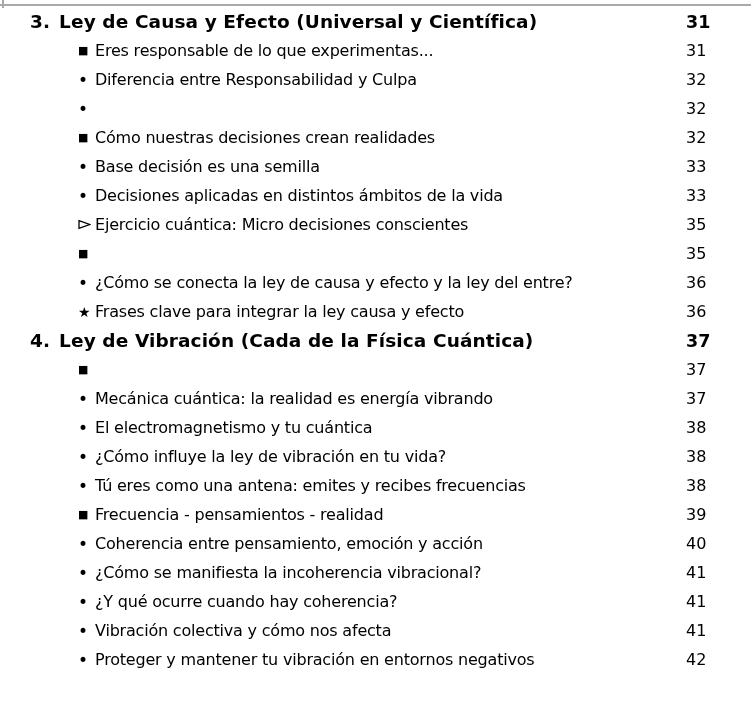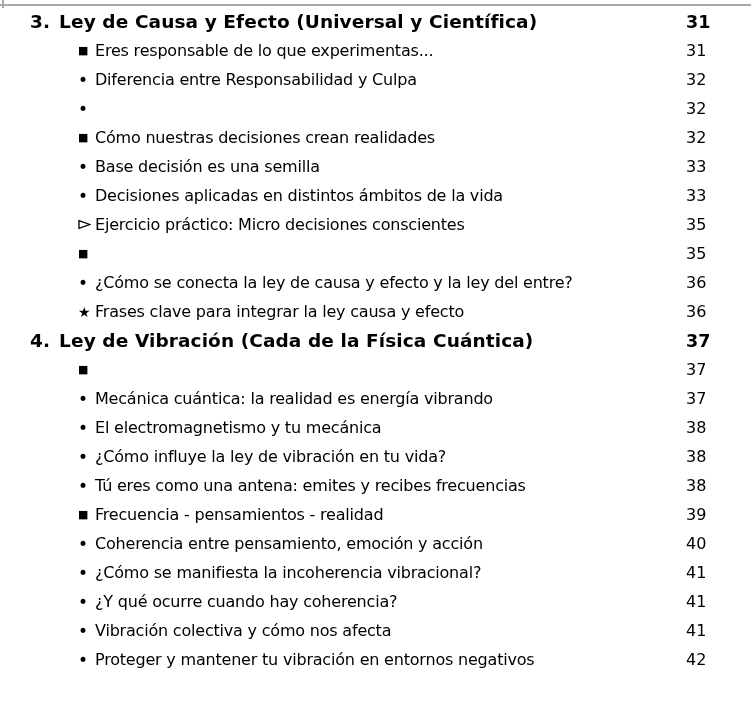--- a/index.html
+++ b/index.html
@@ -123,21 +123,21 @@
         </span>
         <span class="pagenum">33</span>
       </div>
       <div class="row item">
         <span class="label-wrap">
           <span class="bullet arrow">
             <svg width="13" height="11" viewBox="0 0 13 11">
               <path d="M1 1.6 L11.6 5.5 L1 9.4 Z" fill="#ffffff" stroke="#000000" stroke-width="1.3"></path>
             </svg>
           </span>
-          <span>Ejercicio práctico: Micro decisiones conscientes</span>
+          <span>Ejercicio cuántica: Micro decisiones conscientes</span>
         </span>
         <span class="pagenum">35</span>
       </div>
       <div class="row item">
         <span class="label-wrap">
           <span class="bullet square">■</span>
         </span>
         <span class="pagenum">35</span>
       </div>
       <div class="row item">
@@ -170,21 +170,21 @@
       <div class="row item">
         <span class="label-wrap">
           <span class="bullet dot">•</span>
           <span>Mecánica cuántica: la realidad es energía vibrando</span>
         </span>
         <span class="pagenum">37</span>
       </div>
       <div class="row item">
         <span class="label-wrap">
           <span class="bullet dot">•</span>
-          <span>El electromagnetismo y tu mecánica</span>
+          <span>El electromagnetismo y tu cuántica</span>
         </span>
         <span class="pagenum">38</span>
       </div>
       <div class="row item">
         <span class="label-wrap">
           <span class="bullet dot">•</span>
           <span>¿Cómo influye la ley de vibración en tu vida?</span>
         </span>
         <span class="pagenum">38</span>
       </div>

